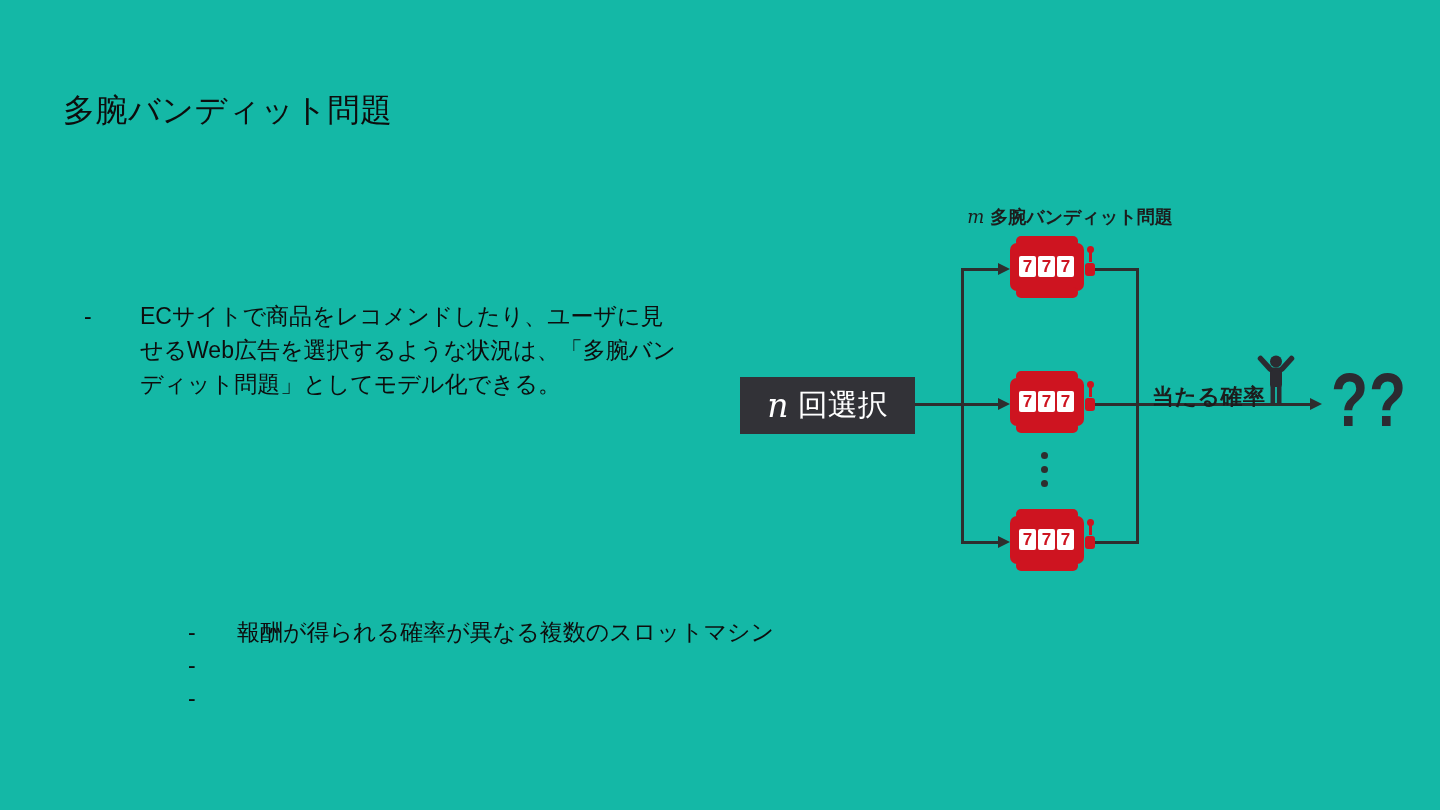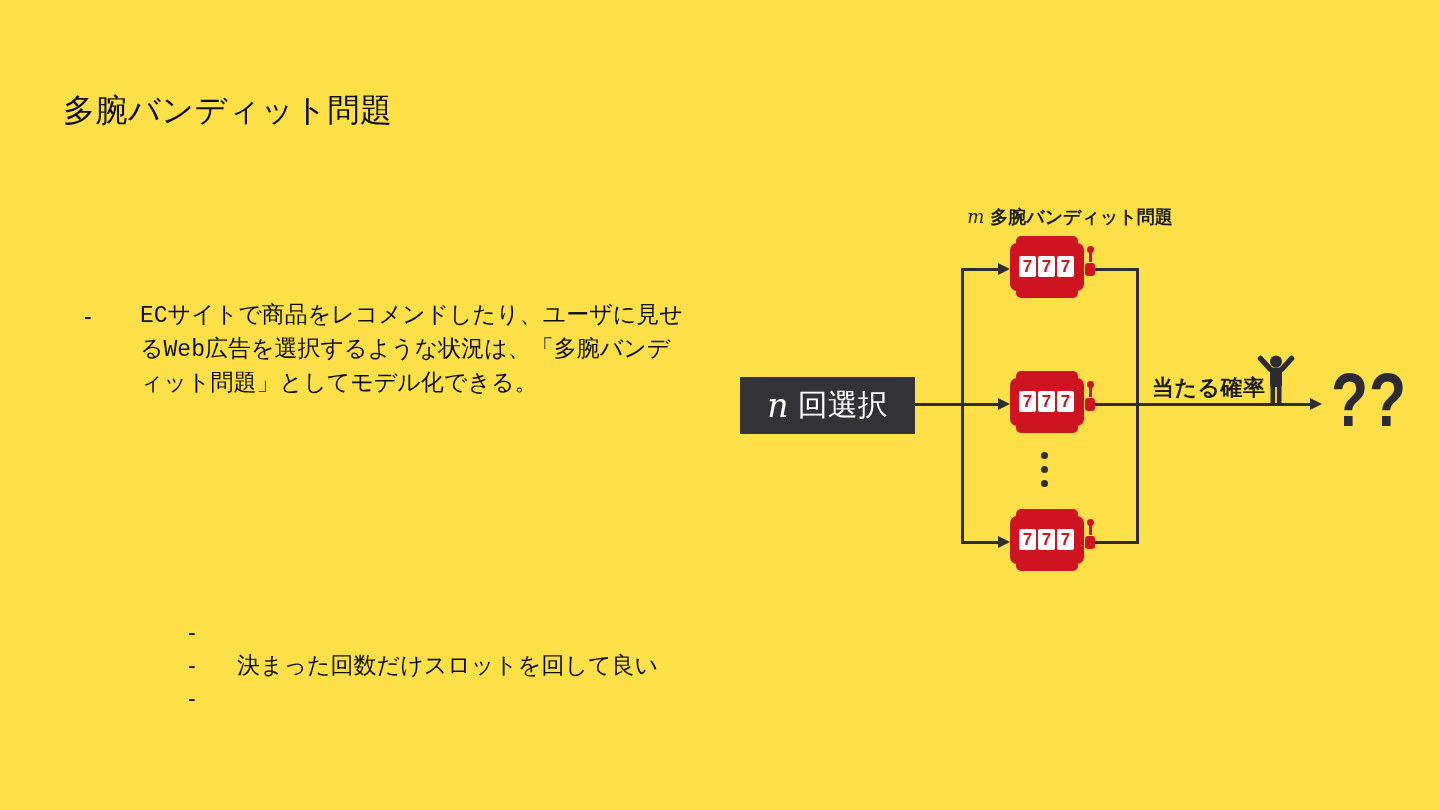--- a/index.html
+++ b/index.html
@@ -10,36 +10,36 @@
     --result:#2b2b31;
   }
   *{margin:0;padding:0;box-sizing:border-box;}
   html,body{width:1440px;height:810px;}
   body{
     font-family:"Liberation Sans",sans-serif;
     background:#ffffff;
     color:var(--ink);
     overflow:hidden;
   }
-  .slide{position:relative;width:1440px;height:810px;background:#fde047;}
+  .slide{position:relative;width:1440px;height:810px;background:#14b8a6;}
   .abs{position:absolute;}
 
   
   .title{
     left:63px;top:90px;
     font-size:32px;line-height:1.25;letter-spacing:0.5px;
     color:var(--ink);
   }
   .intro{
     left:84px;top:299px;width:610px;
     display:flex;align-items:flex-start;
     font-size:23px;line-height:34px;
   }
   .intro .marker{width:56px;flex:0 0 56px;}
-  .intro .btext{width:545px;font-family:Liberation Mono, monospace;}
+  .intro .btext{width:545px;}
 
   .bottom-list{
     left:188px;top:616px;width:760px;
     display:flex;flex-direction:column;
   }
   .bottom-list .row{display:flex;align-items:flex-start;font-size:23px;line-height:33px;}
   .bottom-list .marker{width:49px;flex:0 0 49px;}
 
   
   .m-label{
@@ -78,21 +78,21 @@
     color:var(--red);font-size:17px;font-weight:700;line-height:1;
   }
   .machine .w1{left:13px;} .machine .w2{left:32px;} .machine .w3{left:51px;}
   .machine .knob{position:absolute;left:81px;top:10px;width:7px;height:7px;border-radius:50%;background:var(--red);}
   .machine .stick{position:absolute;left:83px;top:15px;width:3px;height:11px;background:var(--red);}
   .machine .hub{position:absolute;left:79px;top:27px;width:10px;height:13px;border-radius:3px;background:var(--red);}
 
   .dot{width:7px;height:7px;border-radius:50%;background:var(--line);}
 
   .win-label{
-    left:1152px;top:373px;
+    left:1152px;top:382px;
     font-size:22px;font-weight:700;color:#1c1c1c;letter-spacing:0.5px;
   }
   .result{
     left:1331px;top:362px;
     font-size:76px;font-weight:800;line-height:1;letter-spacing:1px;
     color:var(--result);
     transform:scaleX(0.8);transform-origin:left top;
   }
 </style>
 </head>
@@ -103,24 +103,24 @@
   <div class="abs title">多腕バンディット問題</div>
 
   <div class="abs intro">
     <span class="marker">-</span>
     <span class="btext">ECサイトで商品をレコメンドしたり、ユーザに見せるWeb広告を選択するような状況は、「多腕バンディット問題」としてモデル化できる。</span>
   </div>
 
   <div class="abs bottom-list">
     <div class="row">
       <span class="marker">-</span>
+      <span>報酬が得られる確率が異なる複数のスロットマシン</span>
     </div>
     <div class="row">
       <span class="marker">-</span>
-      <span>決まった回数だけスロットを回して良い</span>
     </div>
     <div class="row">
       <span class="marker">-</span>
     </div>
   </div>
 
   <div>
 
     <div class="abs m-label">
       <span class="math-var">m</span>

